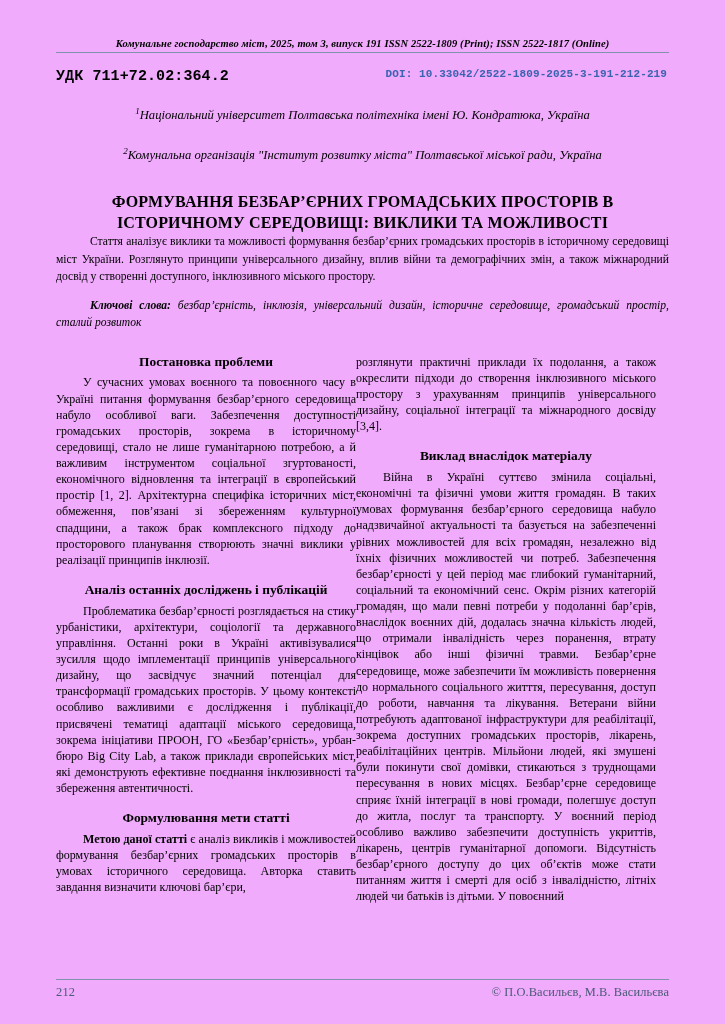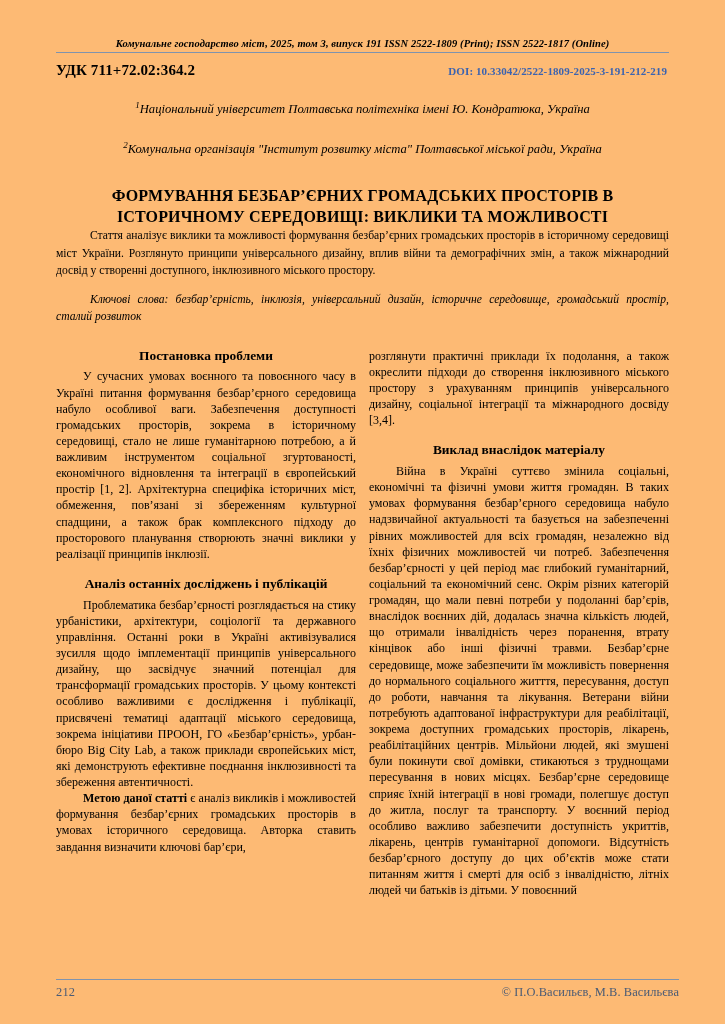--- a/index.html
+++ b/index.html
@@ -8,44 +8,45 @@
     background: #ffffff;
   }
   body {
     font-family: "Liberation Serif", "DejaVu Serif", serif;
     color: #000000;
   }
   .page {
     position: relative;
     width: 725px;
     height: 1024px;
-    background: #fdba74;
+    background: #f0abfc;
     box-sizing: border-box;
     padding: 38px 56px 0 56px;
     overflow: hidden;
   }
 
   
   .running-head {
     font-style: italic;
     font-weight: bold;
     font-size: 10.5px;
     text-align: center;
     letter-spacing: 0.1px;
     white-space: nowrap;
     padding-bottom: 3px;
     border-bottom: 1.2px solid #7f93ad;
   }
 
   
   .udk-row {
     display: flex;
-    align-items: center;
+    align-items: flex-start;
     justify-content: space-between;
-    margin-top: 9px;
+    margin-top: 15px;
+    font-family: Liberation Mono, monospace;
   }
   .udk {
     font-weight: bold;
     font-size: 15px;
     letter-spacing: 0.1px;
   }
   .doi {
     font-weight: bold;
     font-size: 11px;
     color: #3b63b0;
@@ -92,27 +93,26 @@
     text-indent: 34px;
   }
   .keywords {
     margin-top: 11px;
     font-style: italic;
     font-size: 11.6px;
     line-height: 1.5;
     text-align: justify;
     text-indent: 34px;
   }
-  .keywords b { font-weight: normal; font-style: italic; margin-top: 27px; }
+  .keywords b { font-weight: bold; font-style: italic; margin-top: 27px; }
 
   
   .body-cols {
     margin-top: 22px;
     display: flex;
-    gap: 13px;
   }
   .col { width: 300px; }
 
   .section-head {
     text-align: center;
     font-weight: bold;
     font-size: 13.4px;
     line-height: 1.25;
     margin: 0 0 4px 0;
   }
@@ -126,21 +126,21 @@
     text-indent: 27px;
     hyphens: none;
   }
   p.para b { font-weight: bold; }
   p.para + .section-head { margin-top: 14px; }
 
   
   .footer {
     position: absolute;
     left: 56px;
-    right: 46px;
+    right: 56px;
     bottom: 24px;
   }
   .footer-rule {
     border-top: 1.2px solid #7f93ad;
     margin-bottom: 5px;
   }
   .footer-inner {
     display: flex;
     justify-content: space-between;
     align-items: baseline;
@@ -176,20 +176,21 @@
 
   <div class="body-cols">
 
     <div class="col">
       <div class="section-head">Постановка проблеми</div>
       <p class="para">У сучасних умовах воєнного та повоєнного часу в Україні питання формування безбар’єрного середовища набуло особливої ваги. Забезпечення доступності громадських просторів, зокрема в історичному середовищі, стало не лише гуманітарною потребою, а й важливим інструментом соціальної згуртованості, економічного відновлення та інтеграції в європейський простір [1, 2]. Архітектурна специфіка історичних міст, обмеження, пов’язані зі збереженням культурної спадщини, а також брак комплексного підходу до просторового планування створюють значні виклики у реалізації принципів інклюзії.</p>
 
       <div class="section-head spaced-top">Аналіз останніх досліджень і публікацій</div>
       <p class="para">Проблематика безбар’єрності розглядається на стику урбаністики, архітектури, соціології та державного управління. Останні роки в Україні активізувалися зусилля щодо імплементації принципів універсального дизайну, що засвідчує значний потенціал для трансформації громадських просторів. У цьому контексті особливо важливими є дослідження і публікації, присвячені тематиці адаптації міського середовища, зокрема ініціативи ПРООН, ГО «Безбар’єрність», урбан-бюро Big City Lab, а також приклади європейських міст, які демонструють ефективне поєднання інклюзивності та збереження автентичності.</p>
 
+      <div class="section-head spaced-top">Формулювання мети статті</div>
       <p class="para"><b>Метою даної статті</b><span> є аналіз викликів і можливостей формування безбар’єрних громадських просторів в умовах історичного середовища. Авторка ставить завдання визначити ключові бар’єри,</span></p>
     </div>
 
     <div class="col">
       <p class="para" style="text-indent:0">розглянути практичні приклади їх подолання, а також окреслити підходи до створення інклюзивного міського простору з урахуванням принципів універсального дизайну, соціальної інтеграції та міжнародного досвіду [3,4].</p>
 
       <div class="section-head spaced-top">Виклад внаслідок матеріалу</div>
       <p class="para">Війна в Україні суттєво змінила соціальні, економічні та фізичні умови життя громадян. В таких умовах формування безбар’єрного середовища набуло надзвичайної актуальності та базується на забезпеченні рівних можливостей для всіх громадян, незалежно від їхніх фізичних можливостей чи потреб. Забезпечення безбар’єрності у цей період має глибокий гуманітарний, соціальний та економічний сенс. Окрім різних категорій громадян, що мали певні потреби у подоланні бар’єрів, внаслідок воєнних дій, додалась значна кількість людей, що отримали інвалідність через поранення, втрату кінцівок або інші фізичні травми. Безбар’єрне середовище, може забезпечити їм можливість повернення до нормального соціального житття, пересування, доступ до роботи, навчання та лікування. Ветерани війни потребують адаптованої інфраструктури для реабілітації, зокрема доступних громадських просторів, лікарень, реабілітаційних центрів. Мільйони людей, які змушені були покинути свої домівки, стикаються з труднощами пересування в нових місцях. Безбар’єрне середовище сприяє їхній інтеграції в нові громади, полегшує доступ до житла, послуг та транспорту. У воєнний період особливо важливо забезпечити доступність укриттів, лікарень, центрів гуманітарної допомоги. Відсутність безбар’єрного доступу до цих об’єктів може стати питанням життя і смерті для осіб з інвалідністю, літніх людей чи батьків із дітьми. У повоєнний</p>
     </div>
 

